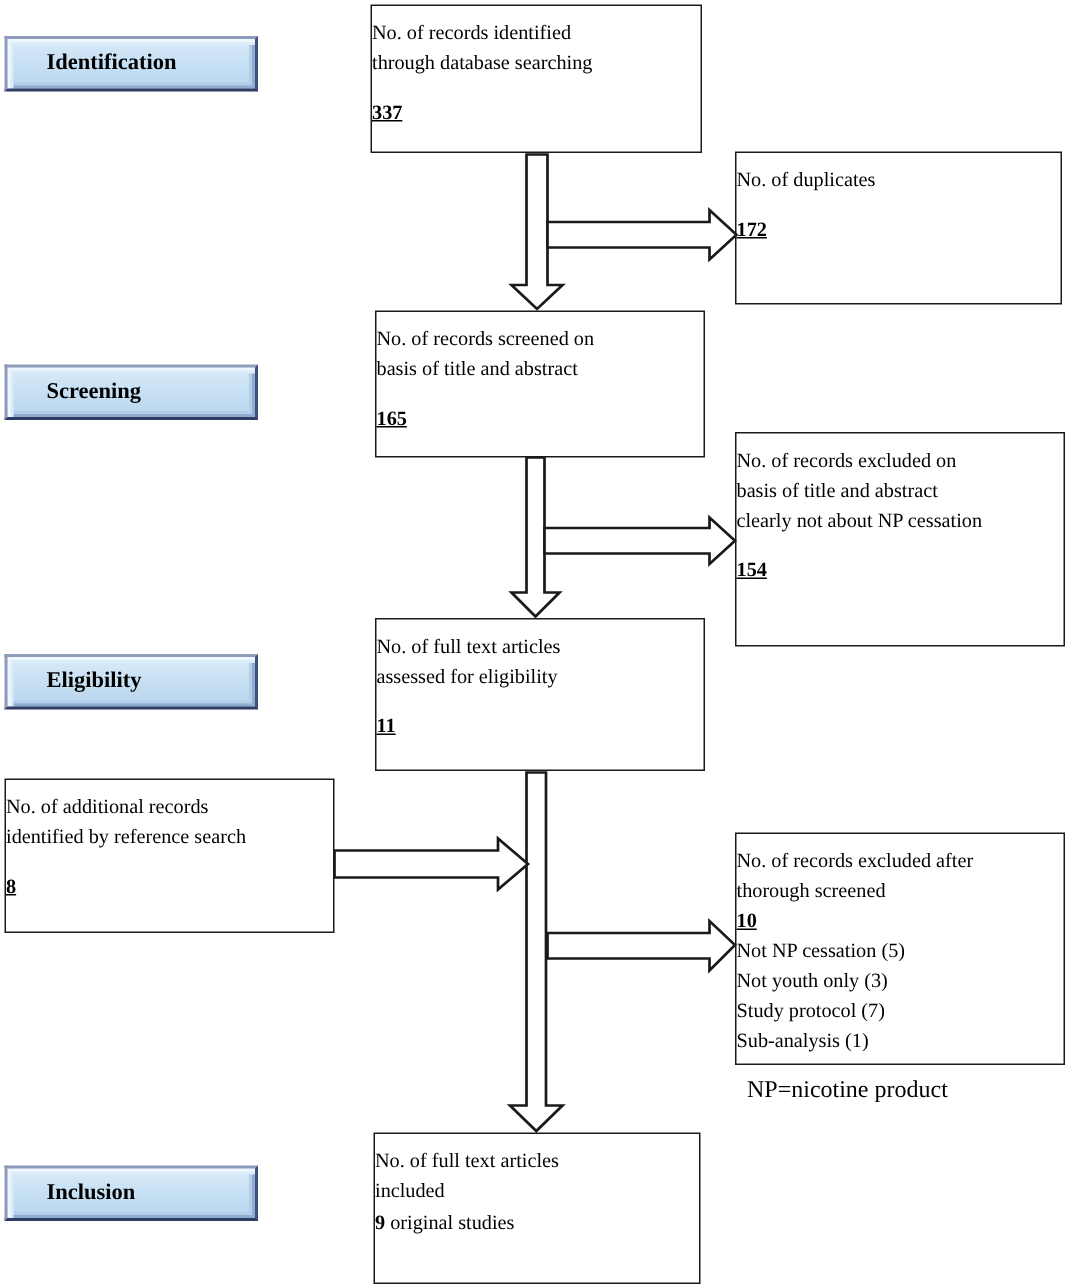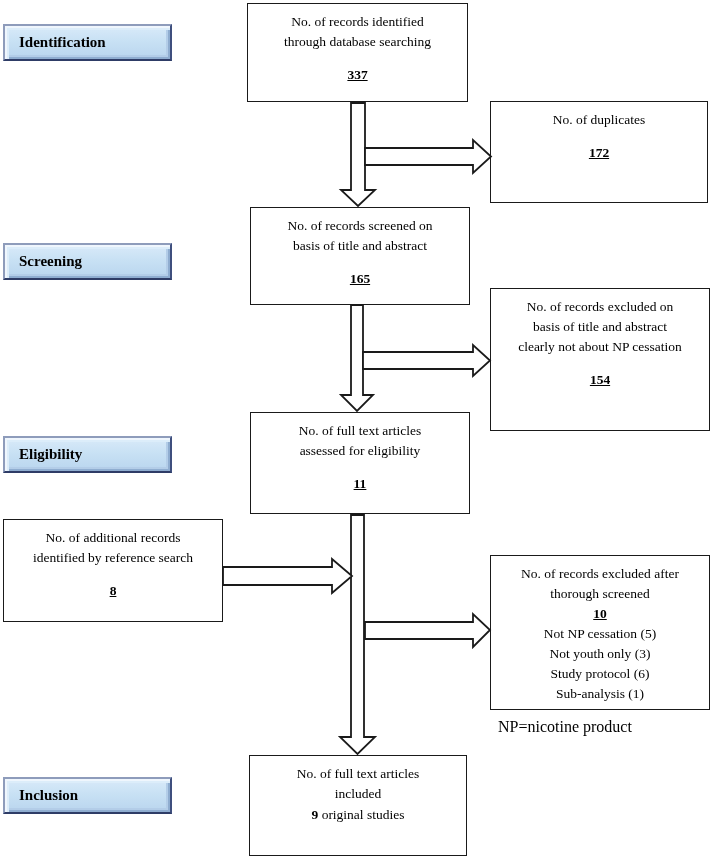--- a/index.html
+++ b/index.html
@@ -25,29 +25,29 @@
     box-sizing:border-box;
     background:linear-gradient(180deg,#d9eaf9 0%,var(--stage-fill) 45%,#b9d5ee 100%);
     border:2px solid;
     border-color:#8e9cbb var(--stage-border) #2e3c66 #8e9cbb;
     box-shadow:
       inset 2px 2px 0 var(--stage-highlight),
       inset 4px 4px 0 #dcedfa,
       inset -2px -2px 0 var(--stage-shadow),
       inset -4px -4px 0 #b3cde8;
     display:flex;align-items:center;
-    padding-left:14px;
+    padding-left:26px;
     font-weight:bold;font-size:15px;
   }
   .flow-box{
     position:absolute;
     box-sizing:border-box;
     background:#fff;
     border:1.5px solid var(--box-border);
-    text-align:center;
+    text-align:left;
     font-size:13.5px;line-height:20px;
     padding-top:8px;
   }
   .box-text{white-space:pre-line;}
   .box-count{font-weight:bold;margin-top:13px;text-decoration:underline;}
   .box-count.tight{margin-top:0;}
   .reason-line{display:block;}
   .count-inline{font-weight:bold;}
   .note{
     position:absolute;
@@ -100,21 +100,21 @@
 identified by reference search</div>
     <div class="box-count">8</div>
   </div>
 
   <div class="flow-box" style="left:490px;top:555px;width:220px;height:155px">
     <div class="box-text">No. of records excluded after
 thorough screened</div>
     <div class="box-count tight">10</div>
     <span class="reason-line">Not NP cessation (5)</span>
     <span class="reason-line">Not youth only (3)</span>
-    <span class="reason-line">Study protocol (6)</span>
+    <span class="reason-line">Study protocol (7)</span>
     <span class="reason-line">Sub-analysis (1)</span>
   </div>
 
   <div class="flow-box" style="left:249px;top:755px;width:218px;height:101px">
     <div class="box-text">No. of full text articles
 included</div>
     <div style="margin-top:1px">
       <span class="count-inline">9</span><span> original studies</span>
     </div>
   </div>

